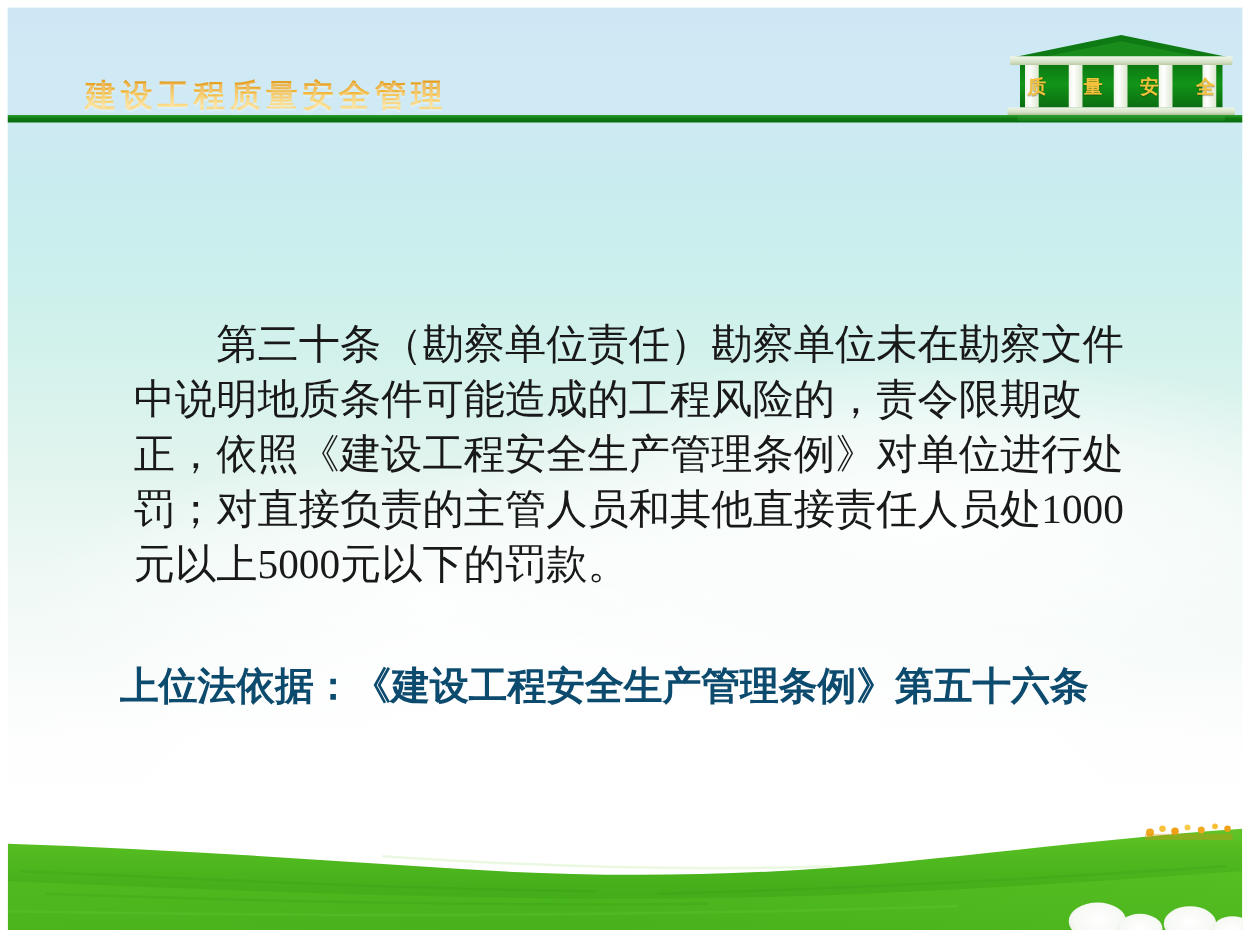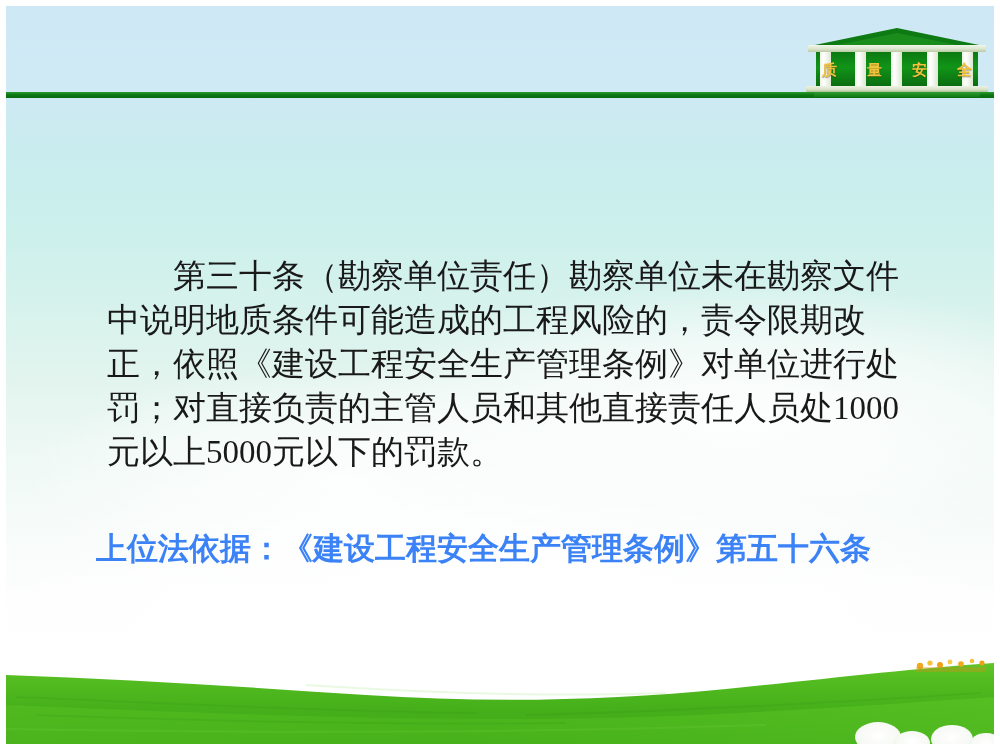--- a/index.html
+++ b/index.html
@@ -197,21 +197,21 @@
   }
   .para-1 {
     text-indent: 66px;
     margin: 11px;
   }
   .para-2 {
     margin: 52px 0 0 0;
     font-weight: bold;
     font-size: 31px;
     line-height: 45px;
-    color: #3b82f6;
+    color: #0c4a6e;
   }
 
   
   .meadow {
     position: absolute;
     left: 6px;
     bottom: 6px;
     width: 988px;
     height: 125px;
     overflow: hidden;
@@ -231,20 +231,21 @@
   }
 </style>
 </head>
 <body>
 
 <div id="slide">
 
   <div class="bg-sky"></div>
   <div class="bg-topband"></div>
 
+  <div class="header-title">建设工程质量安全管理</div>
 
   <div class="header-rule"></div>
 
   <div class="logo">
     <div class="logo-pediment"></div>
     <div class="logo-pediment-hl"></div>
     <div class="logo-architrave"></div>
     <div class="logo-body"></div>
     <div class="logo-col" style="left:14px;"></div>
     <div class="logo-col" style="left:49px;"></div>

